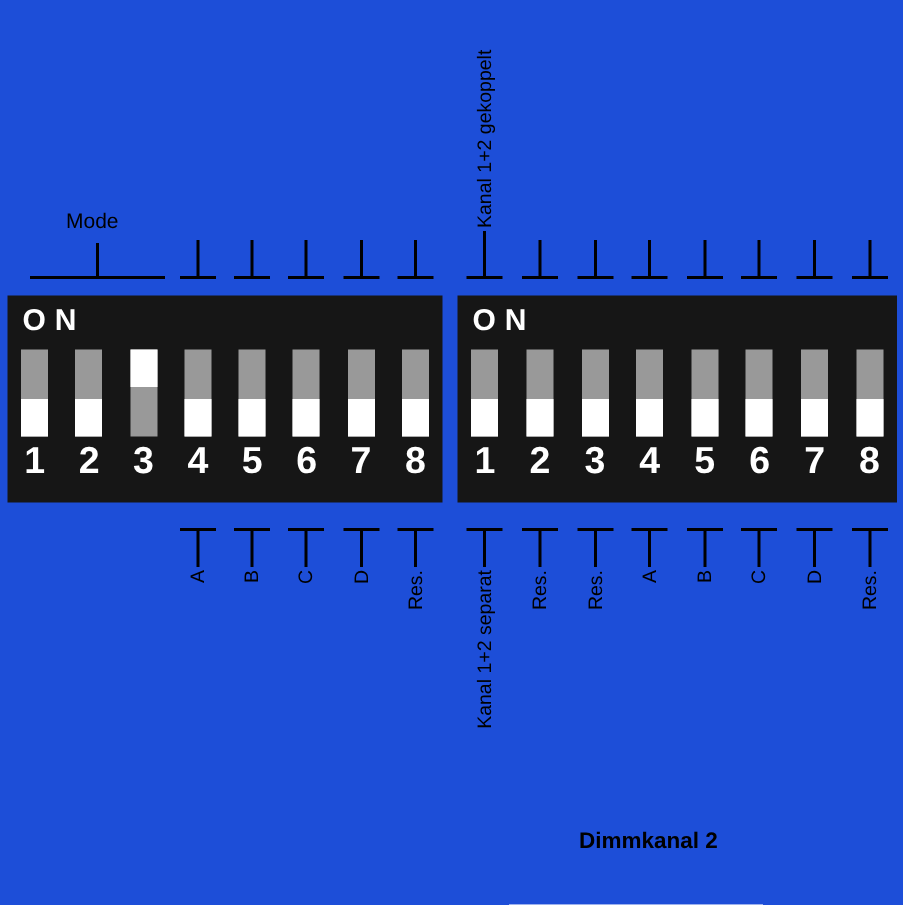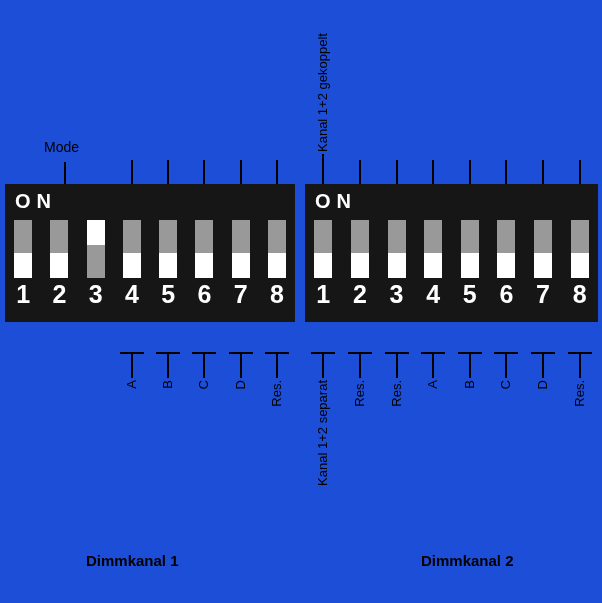--- a/index.html
+++ b/index.html
@@ -2,21 +2,21 @@
 <html style="--block-bg: #161616; --track-gray: #999999; --slider-white: #ffffff; --line-black: #000000;"><head>
 <meta charset="utf-8">
 <style>
   * { margin:0; padding:0; box-sizing:border-box; }
   html,body { background:#fff; }
   body { font-family:"Liberation Sans", sans-serif; color:#000; }
 
   .canvas { position:relative; width:602px; height:603px; background:#1d4ed8; overflow:hidden; }
 
   
-  .block { position:absolute; top:184px; height:138px; background:var(--block-bg,#161616); }
+  .block { position:absolute; top:197px; height:138px; background:var(--block-bg,#161616); }
   .block.b1 { left:5px;   width:290px; }
   .block.b2 { left:305px; width:293px; }
 
   .on-label { position:absolute; left:10px; top:6px; color:#fff; font-weight:bold;
               font-size:20px; letter-spacing:6px; }
 
   .cells { position:absolute; left:0; right:0; top:36px; bottom:0; display:flex; }
   .cell  { flex:1; display:flex; flex-direction:column; align-items:center; }
 
   .switch { position:relative; width:18px; height:58px; background:var(--track-gray,#999); }
@@ -47,21 +47,21 @@
 
   
   .vlabel { position:absolute; width:18px; writing-mode:vertical-rl; transform:rotate(180deg);
             font-size:13px; white-space:nowrap; line-height:18px; }
   .vlabel.above { top:0; height:152px; }
   .vlabel.below { top:380px; }
 
   
   .caption { position:absolute; top:551px; font-size:15px; font-weight:bold; line-height:19px; }
   .caption.c1 { left:86px; }
-  .caption.c2 { left:386px;margin-left:35px; }
+  .caption.c2 { left:386px; }
 </style>
 </head>
 <body>
 
 <div class="canvas">
 
   <div class="mode-text">Mode</div>
   <div class="mode-bracket">
       <span class="h"></span>
       <span class="v"></span>
@@ -293,19 +293,18 @@
   <div class="vlabel below" style="left:314px">Kanal 1+2 separat</div>
   <div class="vlabel below" style="left:351px">Res.</div>
   <div class="vlabel below" style="left:388px">Res.</div>
   <div class="vlabel below" style="left:424px">A</div>
   <div class="vlabel below" style="left:461px">B</div>
   <div class="vlabel below" style="left:497px">C</div>
   <div class="vlabel below" style="left:534px">D</div>
   <div class="vlabel below" style="left:571px">Res.</div>
 
   <div class="caption c1">
-    <div>Dimmkanal 1</div>
   </div>
   <div class="caption c2">
     <div>Dimmkanal 2</div>
   </div>
 
 </div>
 
 </body></html>

